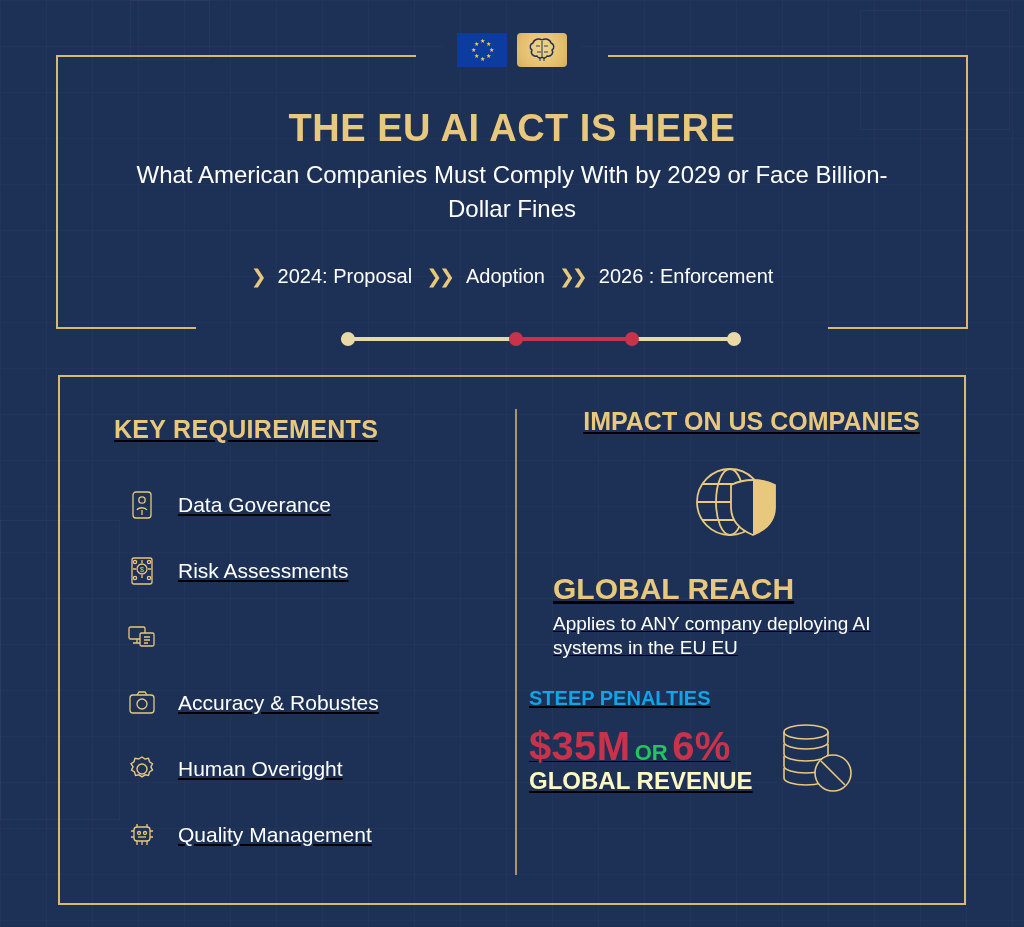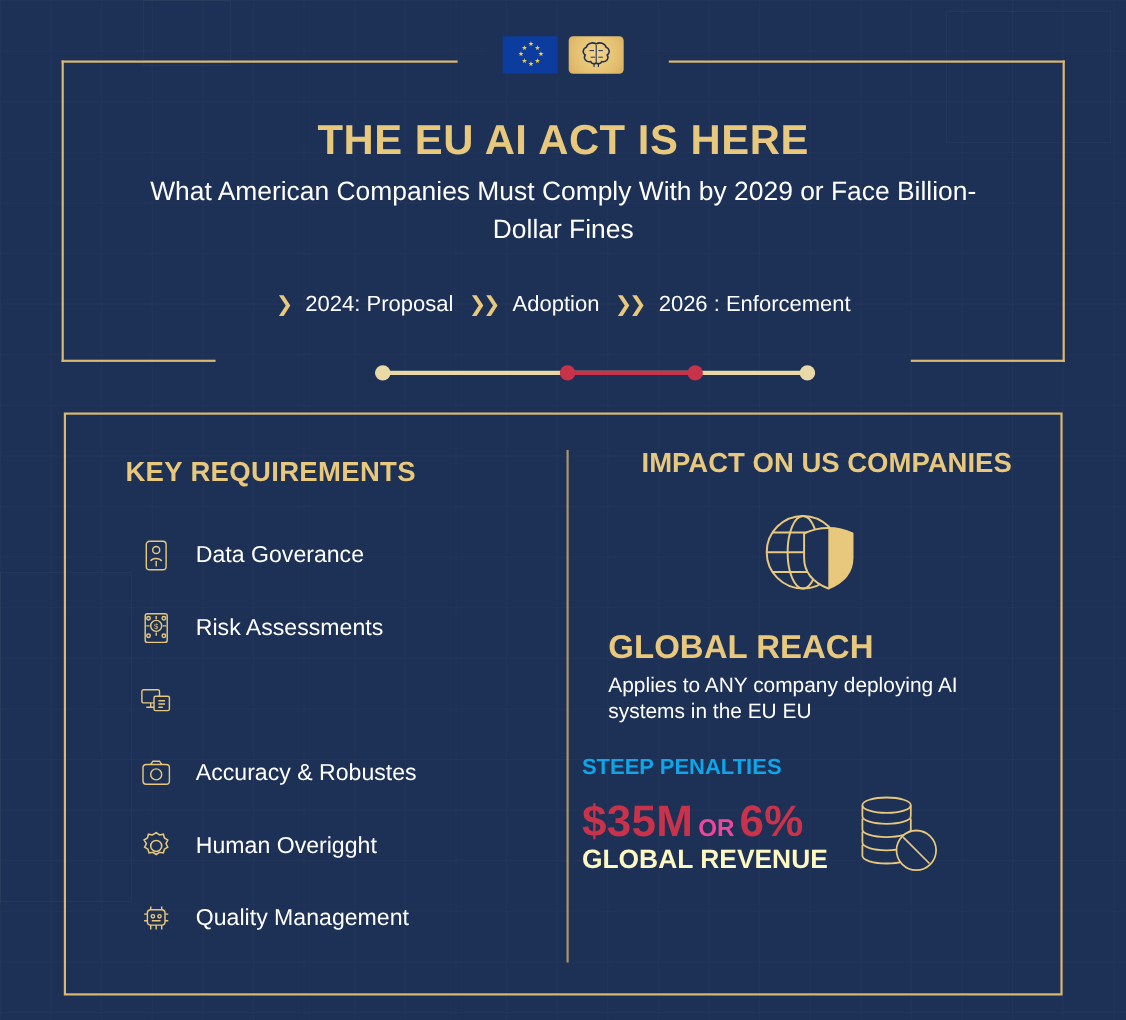--- a/index.html
+++ b/index.html
@@ -111,21 +111,21 @@
   .tl-dot.d2 { left: 42%; }
   .tl-dot.d3 { left: 71%; }
   .tl-dot.d4 { right: 0; }
 
   
   .bottom-panel {
     position: absolute;
     left: 58px; top: 375px; width: 908px; height: 530px;
     border: 2px solid #d9b871;
   }
-  .bp-inner { display: flex; height: 100%; }
+  .bp-inner { display: flex; height: 100%; text-decoration: underline; }
   .col-left { width: 455px; padding: 38px 0 0 54px; position: relative; }
   .col-right { flex: 1; padding: 30px 0 0 0; position: relative; }
   .vdivider {
     position: absolute; left: 455px; top: 32px; width: 2px; height: 466px;
     background: rgba(217,184,113,0.75);
   }
 
   .section-head {
     color: #e8c87c;
     font-size: 25px;
@@ -168,21 +168,21 @@
     margin: 26px 0 0 14px;
   }
   .penalty-row {
     display: flex; align-items: center; margin-top: 8px; margin-left: 14px;
   }
   .penalty-amounts { color: #c8324a; }
   .amount-big {
     font-size: 40px; font-weight: bold; letter-spacing: 0.3px;
   }
   .amount-or {
-    font-size: 22px; font-weight: bold; color: #ec4899;
+    font-size: 22px; font-weight: bold; color: #22c55e;
   }
   .amount-sub {
     font-size: 24px; font-weight: bold; color: #fef9c3; display: block;
     margin-top: -2px;
   }
   .coins { margin-left: 18px; color: #e8c87c; }
 </style>
 </head>
 <body>
 

